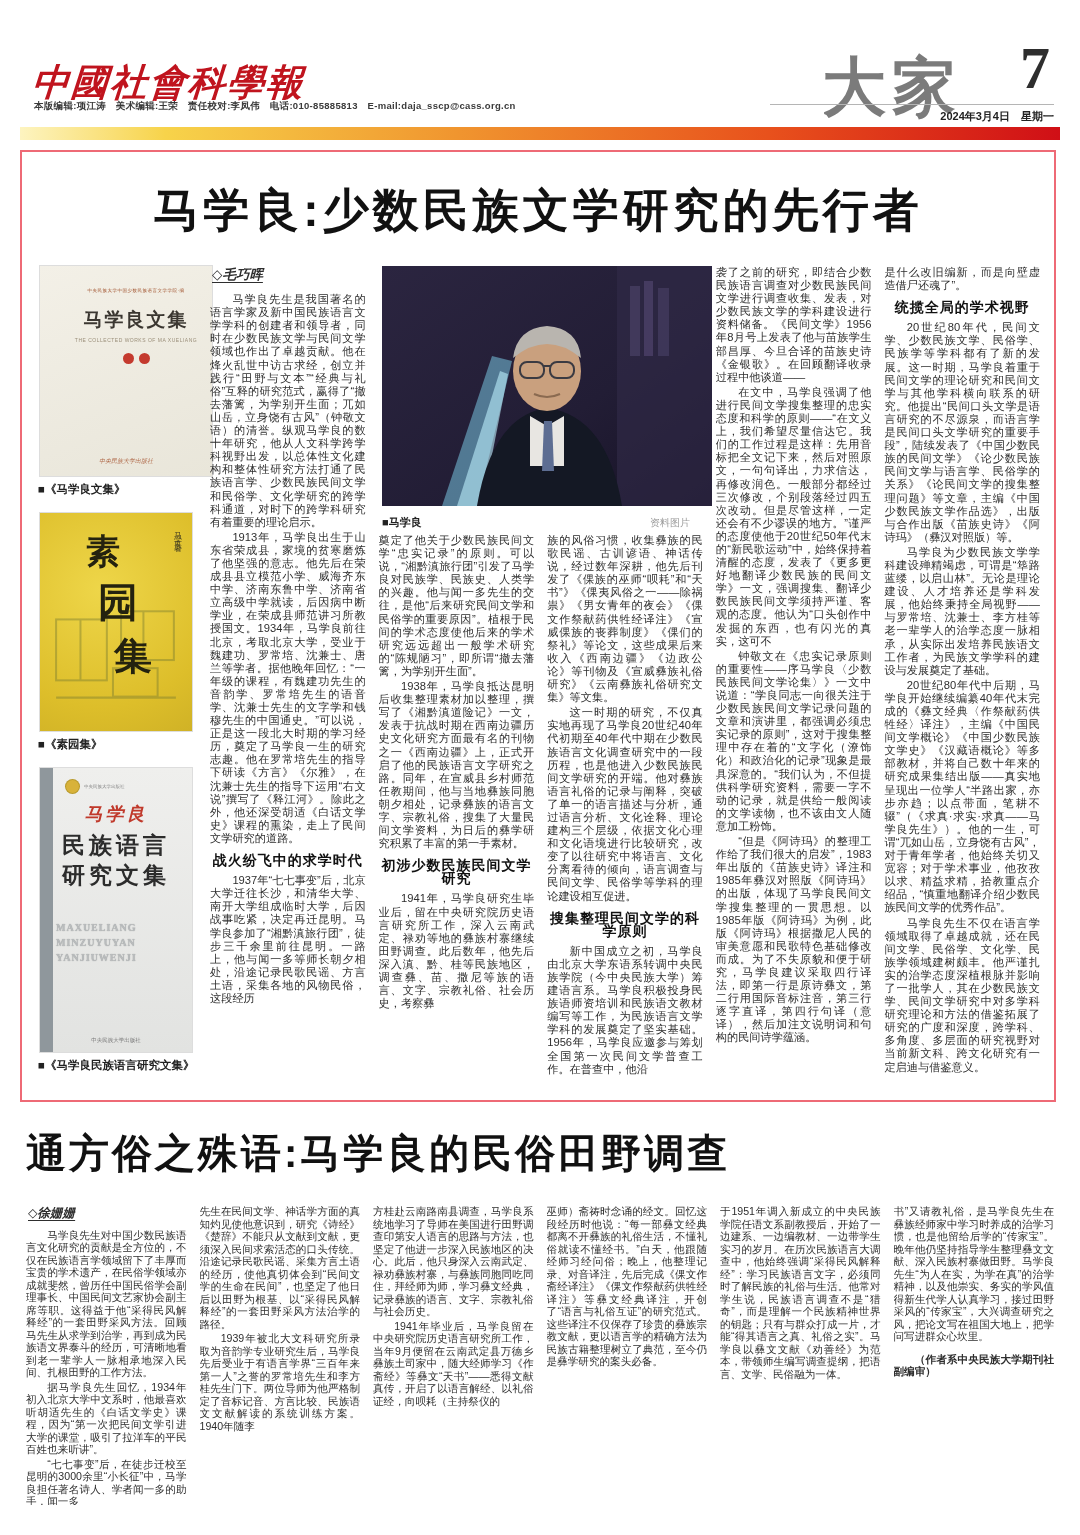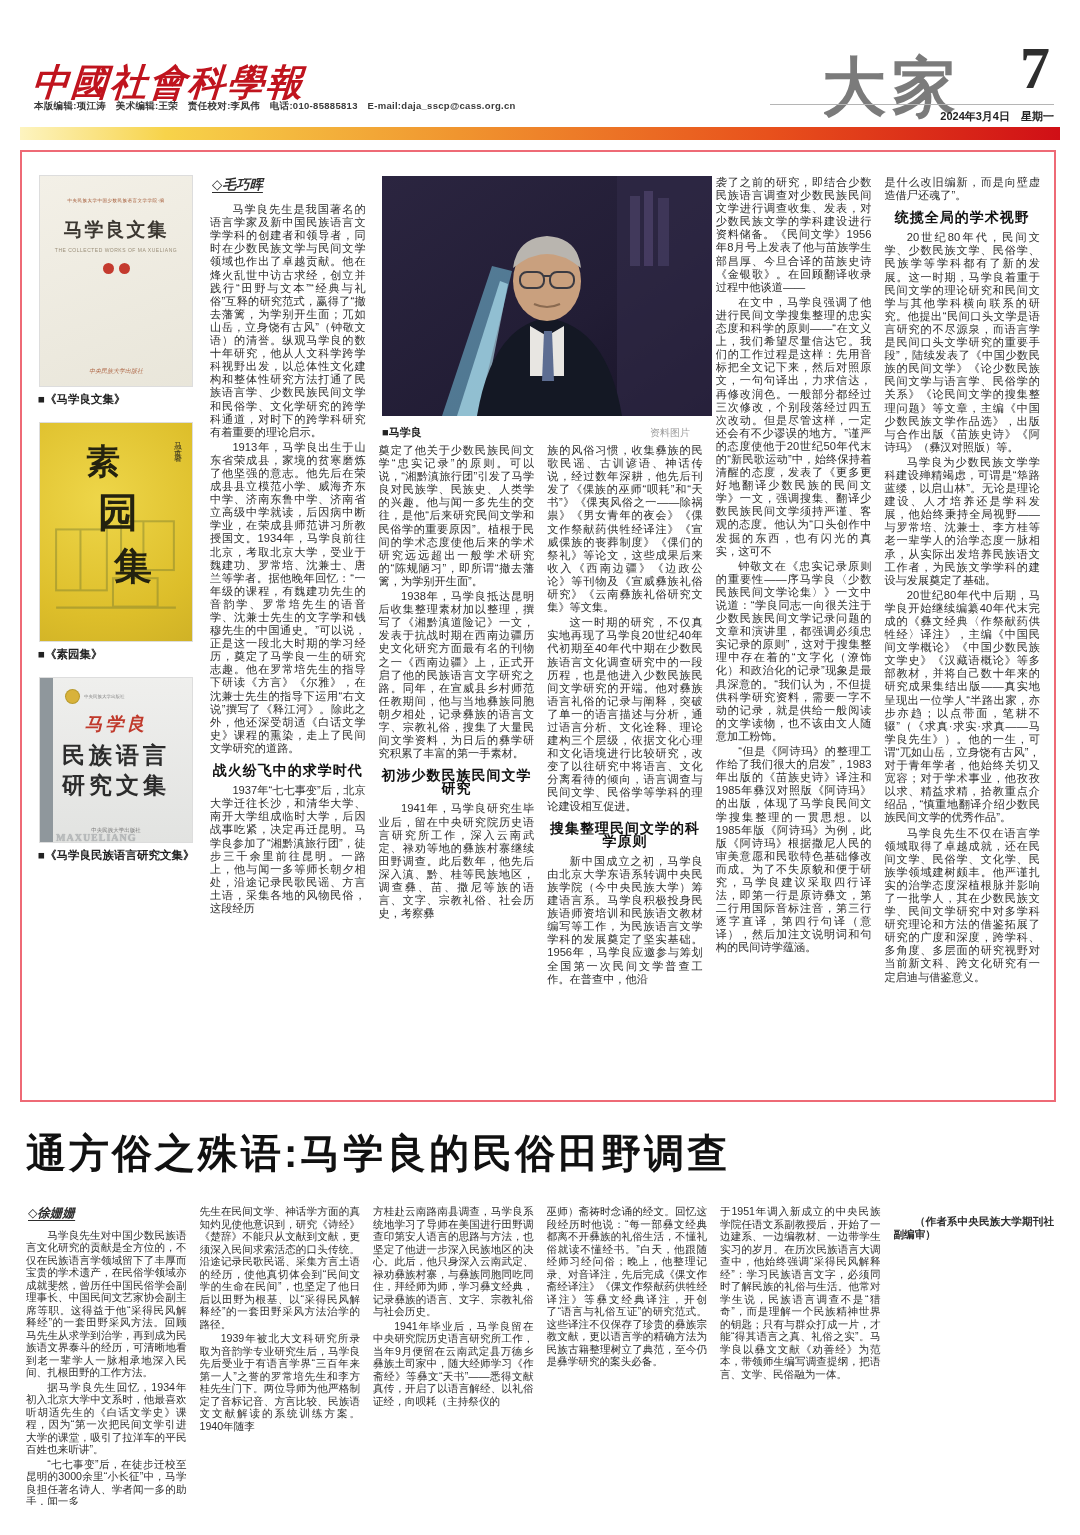--- a/index.html
+++ b/index.html
@@ -24,37 +24,37 @@
           border:2px solid #ee6a76;background:#fff;box-sizing:border-box;
           padding:24px 14px 10px 14px;}
   .a1-headline{text-align:center;font-weight:900;font-size:46px;color:#111;
                letter-spacing:4px;margin:4px 0 24px 0;white-space:nowrap;}
   .a1-body{display:flex;gap:12px;}
   .book-rail{width:162px;flex:none;}
   .book{margin-bottom:16px;}
   .book-caption{font-size:11.5px;font-weight:bold;margin:6px 0 0 2px;color:#222;}
   .cover{width:152px;margin-left:4px;box-shadow:0 0 0 1px #ddd;position:relative;overflow:hidden;}
   
-  .cover1{height:210px;background:linear-gradient(160deg,#f3f0e7,#e9e6da);}
+  .cover1{height:210px;background:linear-gradient(160deg,#f3f0e7,#e9e6da);padding-left:20px;}
   .cover1 .ed{font-size:4.5px;color:#a0522d;text-align:center;margin-top:22px;letter-spacing:.5px;}
   .cover1 .t{font-family:"Liberation Serif",serif;font-weight:bold;font-size:19px;color:#3b3731;
              text-align:center;margin-top:14px;letter-spacing:2px;}
   .cover1 .en{font-size:5px;color:#9b8f7a;text-align:center;margin-top:4px;letter-spacing:.5px;}
   .seals{display:flex;justify-content:center;gap:5px;margin-top:10px;}
   .seal{width:11px;height:11px;border-radius:50%;background:#c43a2e;}
   .cover1 .pub{position:absolute;bottom:10px;left:0;right:0;text-align:center;
                font-size:6px;color:#b06a4a;font-style:italic;}
   
   .cover2{height:218px;background:radial-gradient(circle at 40% 35%,#eed649,#ddbe2a 70%,#d0b226);}
   .cover2 .drawing{position:absolute;left:10px;top:88px;width:132px;height:112px;opacity:.55;}
   .cover2 .author{position:absolute;right:10px;top:12px;writing-mode:vertical-rl;
                   font-size:8px;color:#3a3620;letter-spacing:4px;font-family:"Liberation Serif",serif;}
   .c2char{position:absolute;font-family:"DejaVu Serif",serif;font-weight:bold;color:#24220f;}
   
-  .cover3{height:164px;background:linear-gradient(180deg,#efefed, #e2e3e1);}
+  .cover3{height:284px;background:linear-gradient(180deg,#efefed, #e2e3e1);}
   .cover3 .spine{position:absolute;left:0;top:0;bottom:0;width:13px;background:#8f979c;}
   .cover3 .badge{position:absolute;left:26px;top:12px;width:13px;height:13px;border-radius:50%;
                  background:#d8b23a;box-shadow:0 0 0 1px #b89a2c;}
   .cover3 .series{position:absolute;left:44px;top:16px;font-size:4.5px;color:#888;}
   .cover3 .red-t{position:absolute;left:0;right:0;top:34px;text-align:center;font-size:18px;
                  color:#c0392b;font-family:"DejaVu Serif",serif;font-style:italic;font-weight:bold;letter-spacing:3px;}
   .cover3 .big{position:absolute;left:0;right:0;text-align:center;font-family:Liberation Sans, sans-serif;
                font-weight:bold;font-size:23px;color:#2c2c2c;letter-spacing:4px;}
   .cover3 .latin{position:absolute;left:16px;right:4px;top:152px;font-weight:bold;font-size:10px;
                  color:#b9bcbd;text-shadow:0 0 1px #8e9192;letter-spacing:1px;line-height:15px;
@@ -90,20 +90,21 @@
 
   <div class="brand">中國社會科學報</div>
   <div class="info-line">本版编辑:项江涛　美术编辑:王荣　责任校对:李凤伟　电话:010-85885813　E-mail:daja_sscp@cass.org.cn</div>
   <div class="section-title">大家</div>
   <div class="page-num">7</div>
   <div class="head-rule"></div>
   <div class="date-line">2024年3月4日　星期一</div>
   <div class="grad-bar"></div>
 
   <div class="a1-box">
+    <div class="a1-headline">马学良:少数民族文学研究的先行者</div>
     <div class="a1-body">
       <div class="book-rail">
 
         <div class="book">
           <div class="cover cover1">
             <div class="ed">中央民族大学中国少数民族语言文学学院·编</div>
             <div class="t">马学良文集</div>
             <div class="en">THE COLLECTED WORKS OF MA XUELIANG</div>
             <div class="seals">
                 <span class="seal"></span>
@@ -239,18 +240,19 @@
           <p class="cont">方桂赴云南路南县调查，马学良系统地学习了导师在美国进行田野调查印第安人语言的思路与方法，也坚定了他进一步深入民族地区的决心。此后，他只身深入云南武定、禄劝彝族村寨，与彝族同胞同吃同住，拜经师为师，学习彝文经典，记录彝族的语言、文字、宗教礼俗与社会历史。</p>
           <p>1941年毕业后，马学良留在中央研究院历史语言研究所工作，当年9月便留在云南武定县万德乡彝族土司家中，随大经师学习《作斋经》等彝文“天书”——悉得文献真传，开启了以语言解经、以礼俗证经，向呗耗（主持祭仪的</p>
         </div>
         <div class="col">
           <p class="cont">巫师）斋祷时念诵的经文。回忆这段经历时他说：“每一部彝文经典都离不开彝族的礼俗生活，不懂礼俗就读不懂经书。”白天，他跟随经师习经问俗；晚上，他整理记录、对音译注，先后完成《倮文作斋经译注》《倮文作祭献药供牲经译注》等彝文经典译注，开创了“语言与礼俗互证”的研究范式。这些译注不仅保存了珍贵的彝族宗教文献，更以语言学的精确方法为民族古籍整理树立了典范，至今仍是彝学研究的案头必备。</p>
         </div>
         <div class="col">
           <p class="cont">于1951年调入新成立的中央民族学院任语文系副教授后，开始了一边建系、一边编教材、一边带学生实习的岁月。在历次民族语言大调查中，他始终强调“采得民风解释经”：学习民族语言文字，必须同时了解民族的礼俗与生活。他常对学生说，民族语言调查不是“猎奇”，而是理解一个民族精神世界的钥匙；只有与群众打成一片，才能“得其语言之真、礼俗之实”。马学良以彝文文献《劝善经》为范本，带领师生编写调查提纲，把语言、文学、民俗融为一体。</p>
         </div>
         <div class="col">
+          <p class="cont">书”又请教礼俗，是马学良先生在彝族经师家中学习时养成的治学习惯，也是他留给后学的“传家宝”。晚年他仍坚持指导学生整理彝文文献、深入民族村寨做田野。马学良先生“为人在实，为学在真”的治学精神，以及他崇实、务实的学风值得新生代学人认真学习，接过田野采风的“传家宝”，大兴调查研究之风，把论文写在祖国大地上，把学问写进群众心坎里。</p>
           <p class="attr">（作者系中央民族大学期刊社副编审）</p>
         </div>
       </div>
   </div>
 
 </div>
 
 </body></html>

